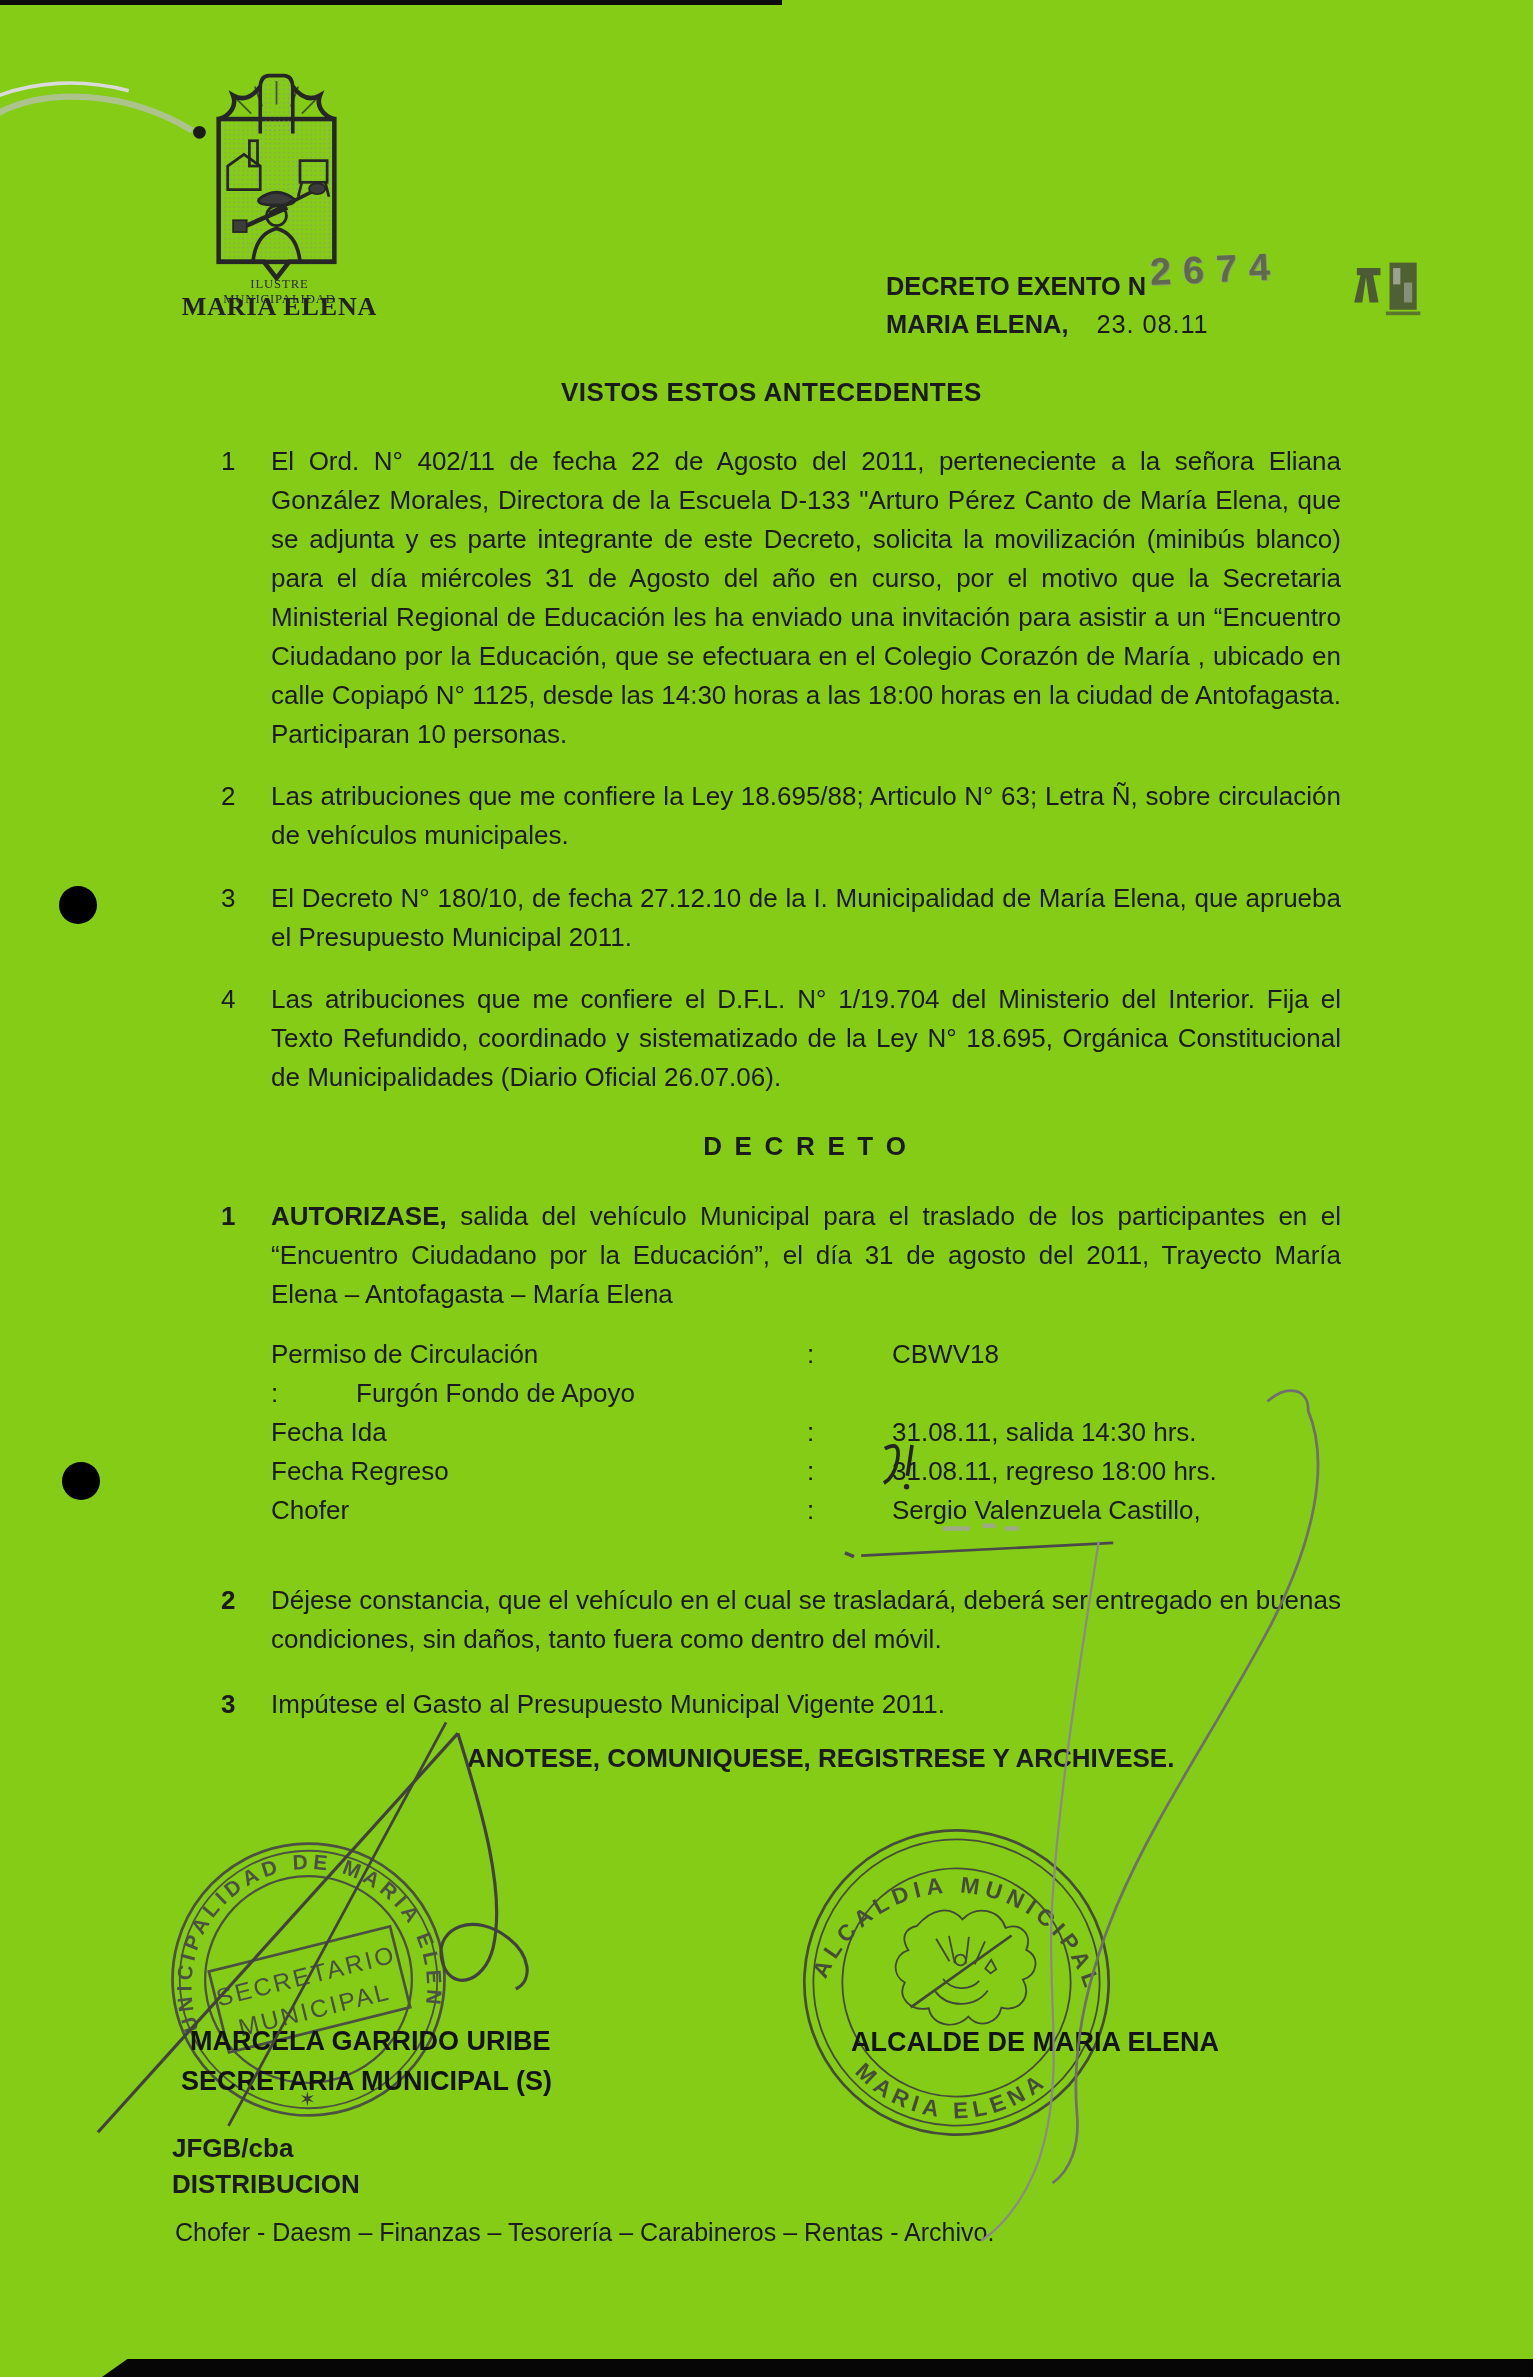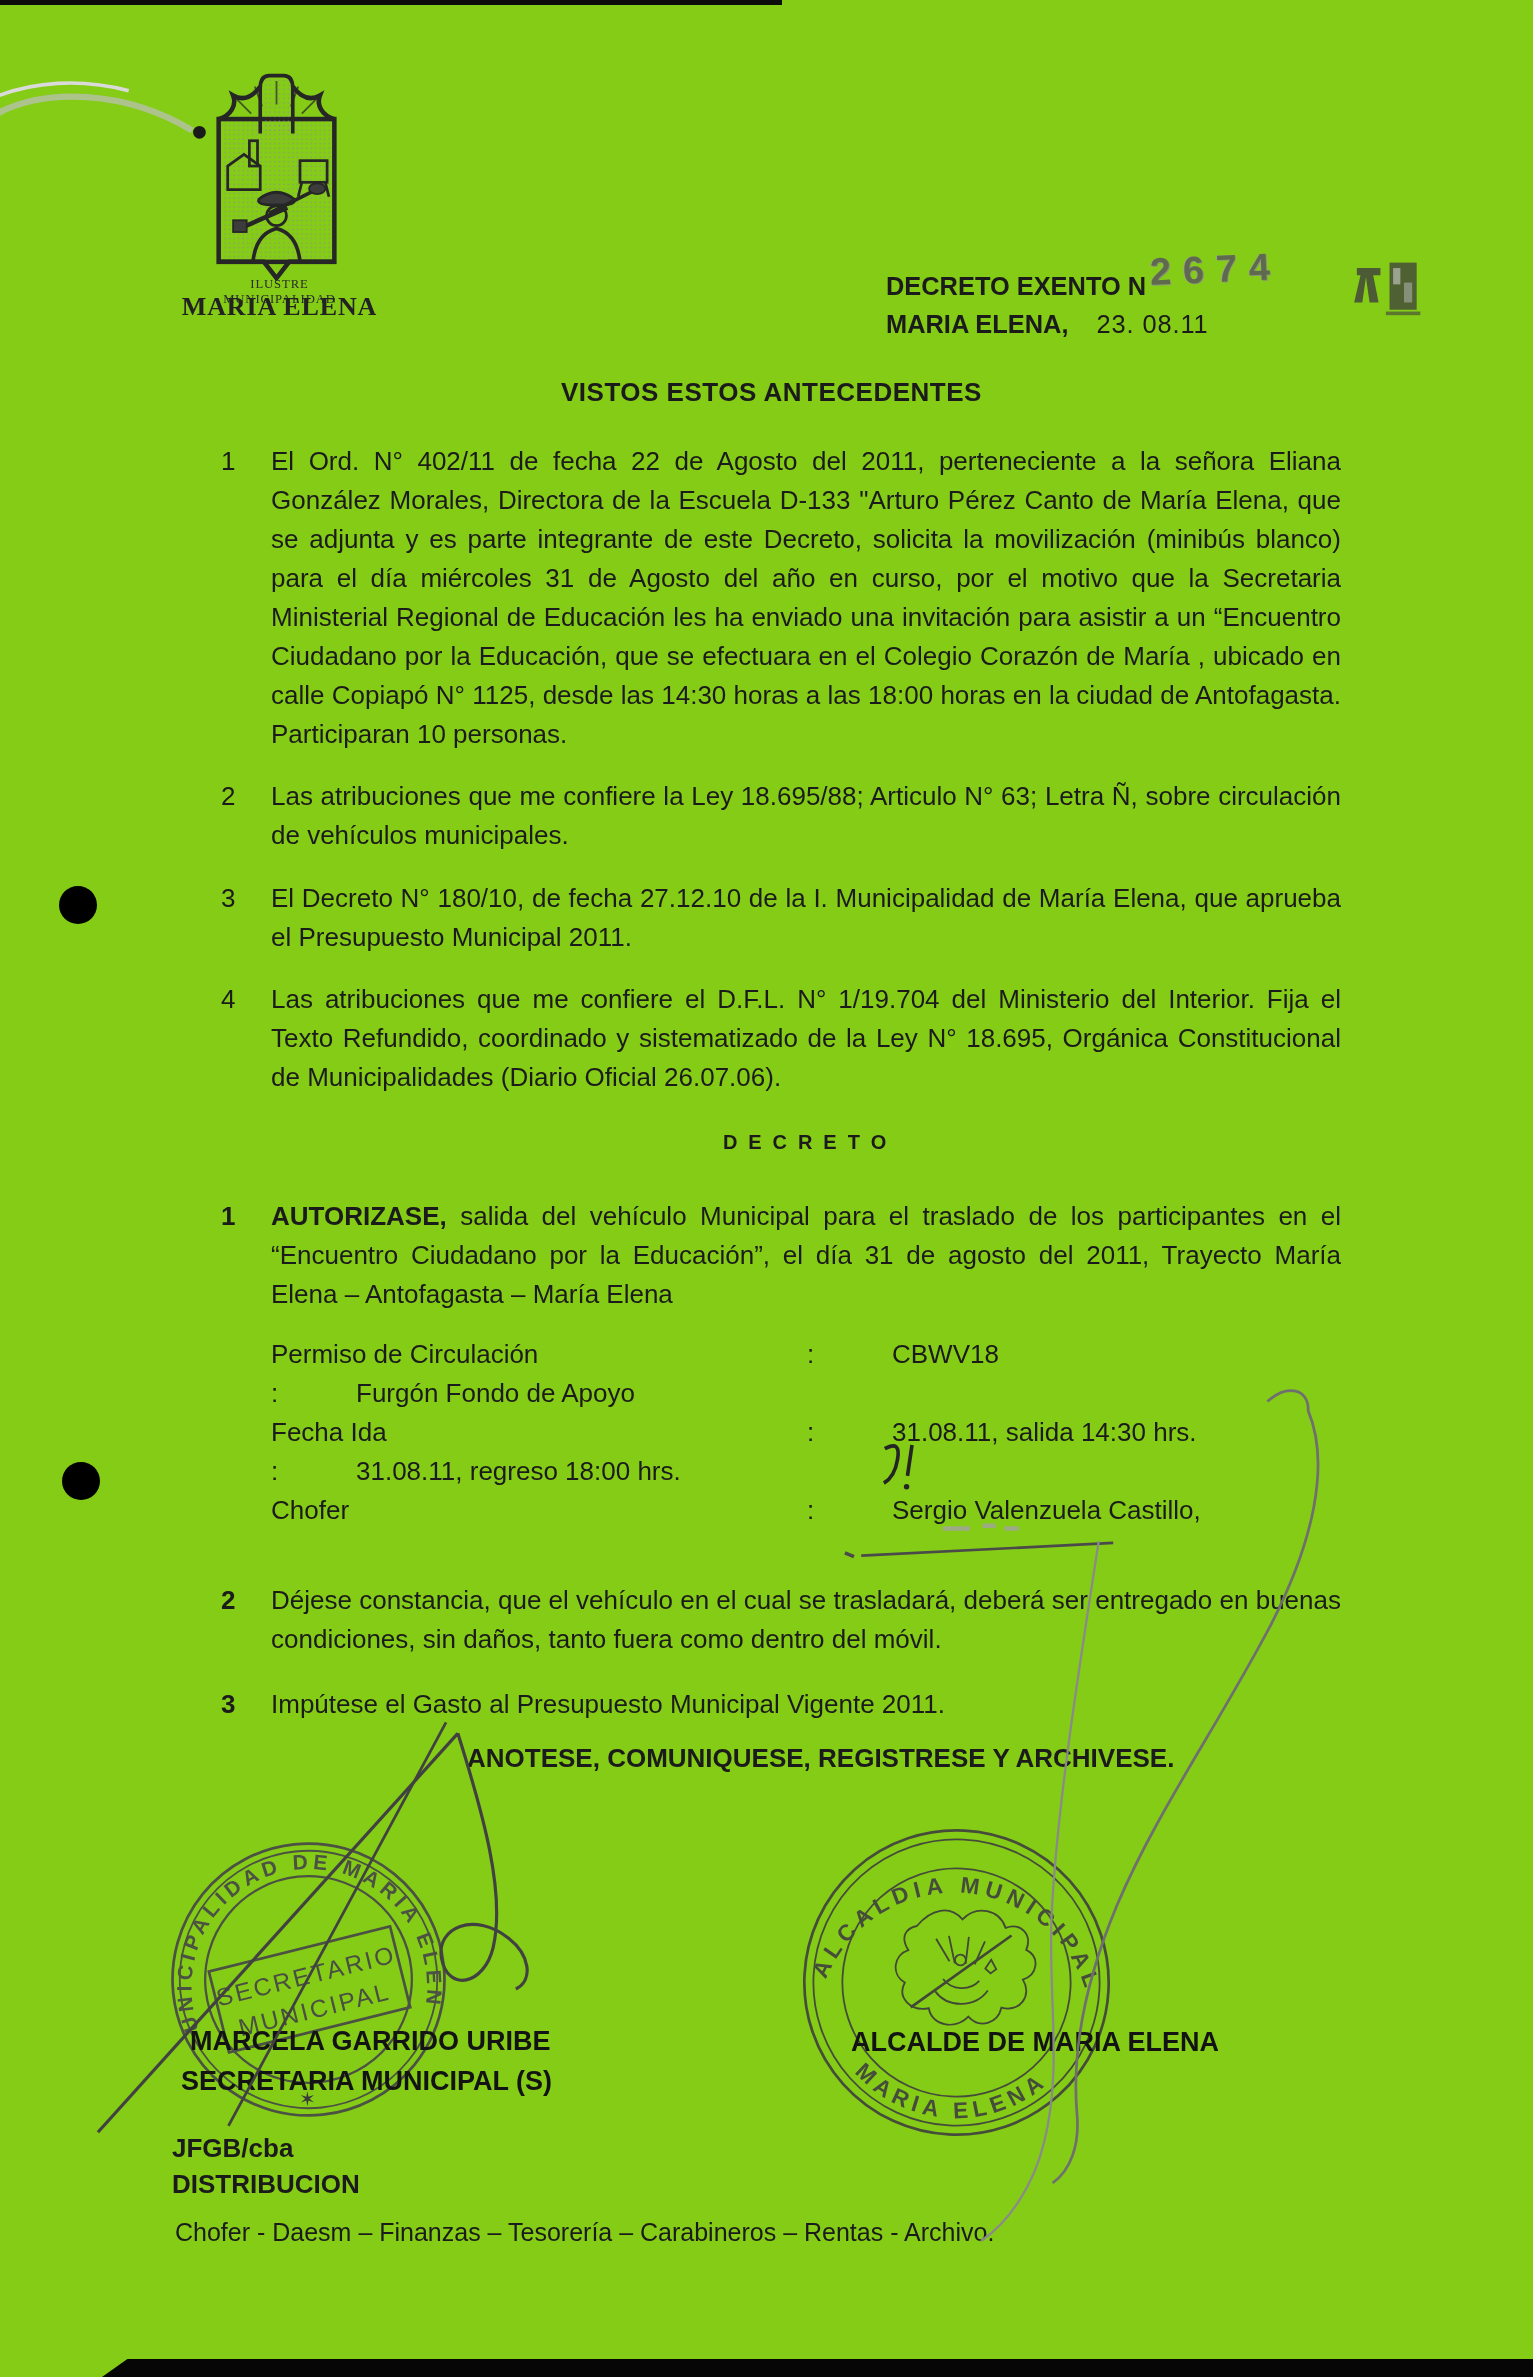--- a/index.html
+++ b/index.html
@@ -19,21 +19,21 @@
   .org-name{left:178px;top:292px;width:203px;text-align:center;
     font-family:"Liberation Serif",serif;font-weight:bold;font-size:26px;letter-spacing:0.9px;color:#222;}
   .hdr{left:886px;top:267px;font-size:25.4px;line-height:38px;white-space:nowrap;}
   .hdr .b{font-weight:bold;}
   .hdr .date{margin-left:28px;font-weight:normal;letter-spacing:0.9px;}
   .stamp-num{left:1150px;top:248px;font-size:38px;font-weight:bold;letter-spacing:11.8px;
     color:#585858;transform:rotate(-2.5deg);opacity:.85;
     text-shadow:0.9px 0.9px 0 #8a8a8a, -0.9px 0 0 #9f9f9f;}
   
   .vistos{left:561px;top:377px;font-size:26px;font-weight:bold;letter-spacing:0.5px;white-space:nowrap;}
-  .dec-head{left:271px;top:1131px;width:1070px;text-align:center;font-size:20px;
+  .dec-head{left:271px;top:1131px;width:1070px;text-align:center;font-size:26px;
     font-weight:bold;letter-spacing:2.7px;}
   
   .item{display:flex;font-size:26px;line-height:39px;}
   .item{left:221px;width:1120px;}
   .item .num{width:50px;flex:none;}
   .item .body{width:1070px;text-align:justify;}
   .item .num.bold, .lead{font-weight:bold;}
   
   .kv{left:271px;top:1335px;width:1070px;font-size:26px;line-height:39px;}
   .kv .row{display:flex;height:39px;}
@@ -143,20 +143,21 @@
     <div class="row">
       <span class="sep">:</span>
       <span class="val">Furgón Fondo de Apoyo</span>
     </div>
     <div class="row">
       <span class="lab">Fecha Ida</span>
       <span class="sep">:</span>
       <span class="val">31.08.11, salida 14:30 hrs.</span>
     </div>
     <div class="row">
+      <span class="lab">Fecha Regreso</span>
       <span class="sep">:</span>
       <span class="val">31.08.11, regreso 18:00 hrs.</span>
     </div>
     <div class="row">
       <span class="lab">Chofer</span>
       <span class="sep">:</span>
       <span class="val">Sergio Valenzuela Castillo,</span>
     </div>
   </div>
 

